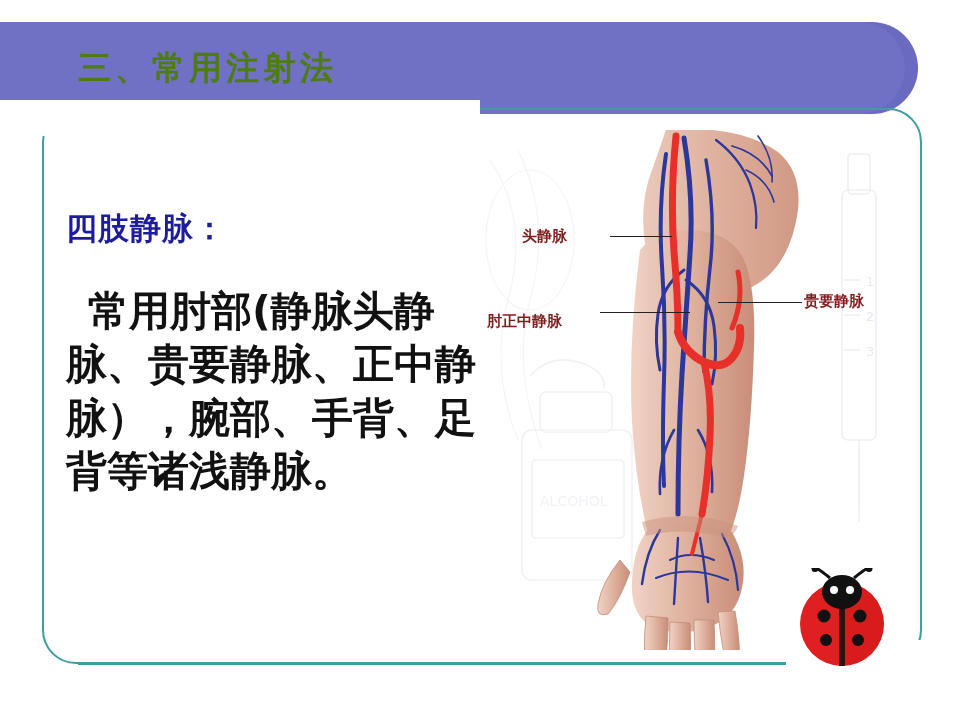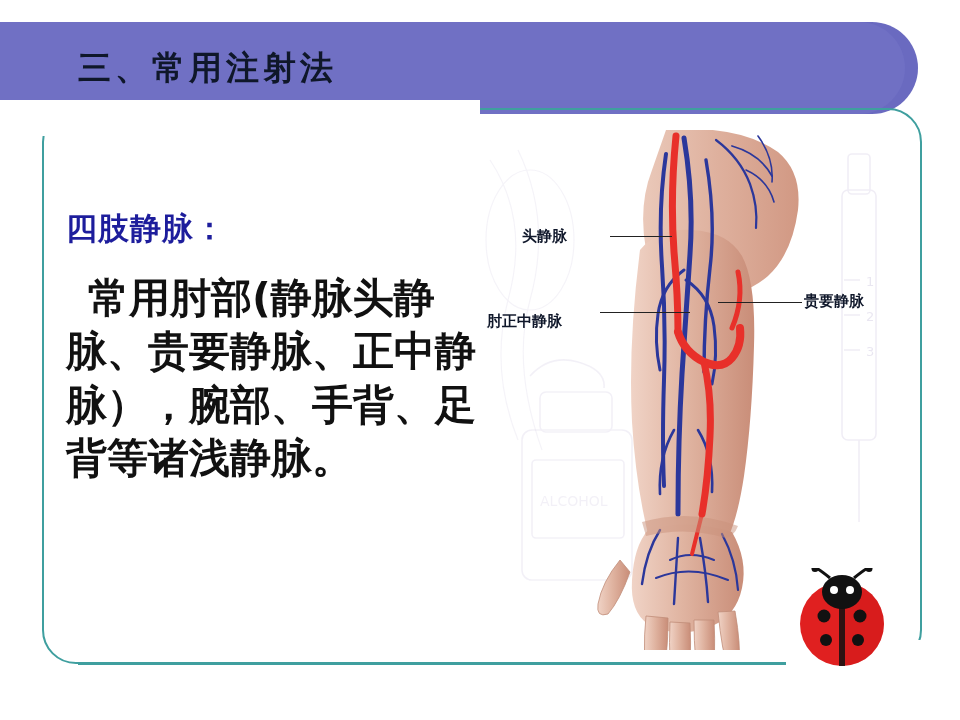--- a/index.html
+++ b/index.html
@@ -51,21 +51,21 @@
     background: #6a6ac0;
   }
   .header-title {
     position: absolute;
     left: 78px;
     top: 46px;
     font-family: "DejaVu Serif", "Liberation Serif", serif;
     font-weight: bold;
     font-size: 33px;
     letter-spacing: 4px;
-    color: #0f172a;
+    color: #4d7c0f;
     white-space: nowrap;
     text-align: center;
   }
 
   
   .body-frame {
     position: absolute;
     left: 42px;
     top: 108px;
     width: 880px;
@@ -98,21 +98,21 @@
     left: 66px;
     top: 208px;
     width: 420px;
   }
   .txt-head {
     font-family: "DejaVu Sans", "Liberation Sans", sans-serif;
     font-weight: bold;
     font-size: 31px;
     color: #1d1d9c;
     letter-spacing: 1px;
-    margin-bottom: 22px;
+    margin-bottom: 35px;
   }
   .txt-body {
     font-family: "DejaVu Sans", "Liberation Sans", sans-serif;
     font-weight: bold;
     font-size: 41px;
     color: #111111;
     line-height: 1.30;
     text-indent: 22px;
   }
 
@@ -125,21 +125,21 @@
     height: 520px;
     overflow: hidden;
   }
   .illus svg { display: block; }
 
   .callout-label {
     position: absolute;
     font-family: "DejaVu Sans", "Liberation Sans", sans-serif;
     font-weight: bold;
     font-size: 15px;
-    color: #0f172a;
+    color: #7f1d1d;
     white-space: nowrap;
   }
   .lbl-cephalic { left: 522px; top: 227px; }
   .lbl-median   { left: 487px; top: 300px; margin-top: 12px; }
   .lbl-basilic  { left: 804px; top: 292px; text-align: center; }
 
   .callout-line {
     position: absolute;
     height: 1px;
     background: #222222;

